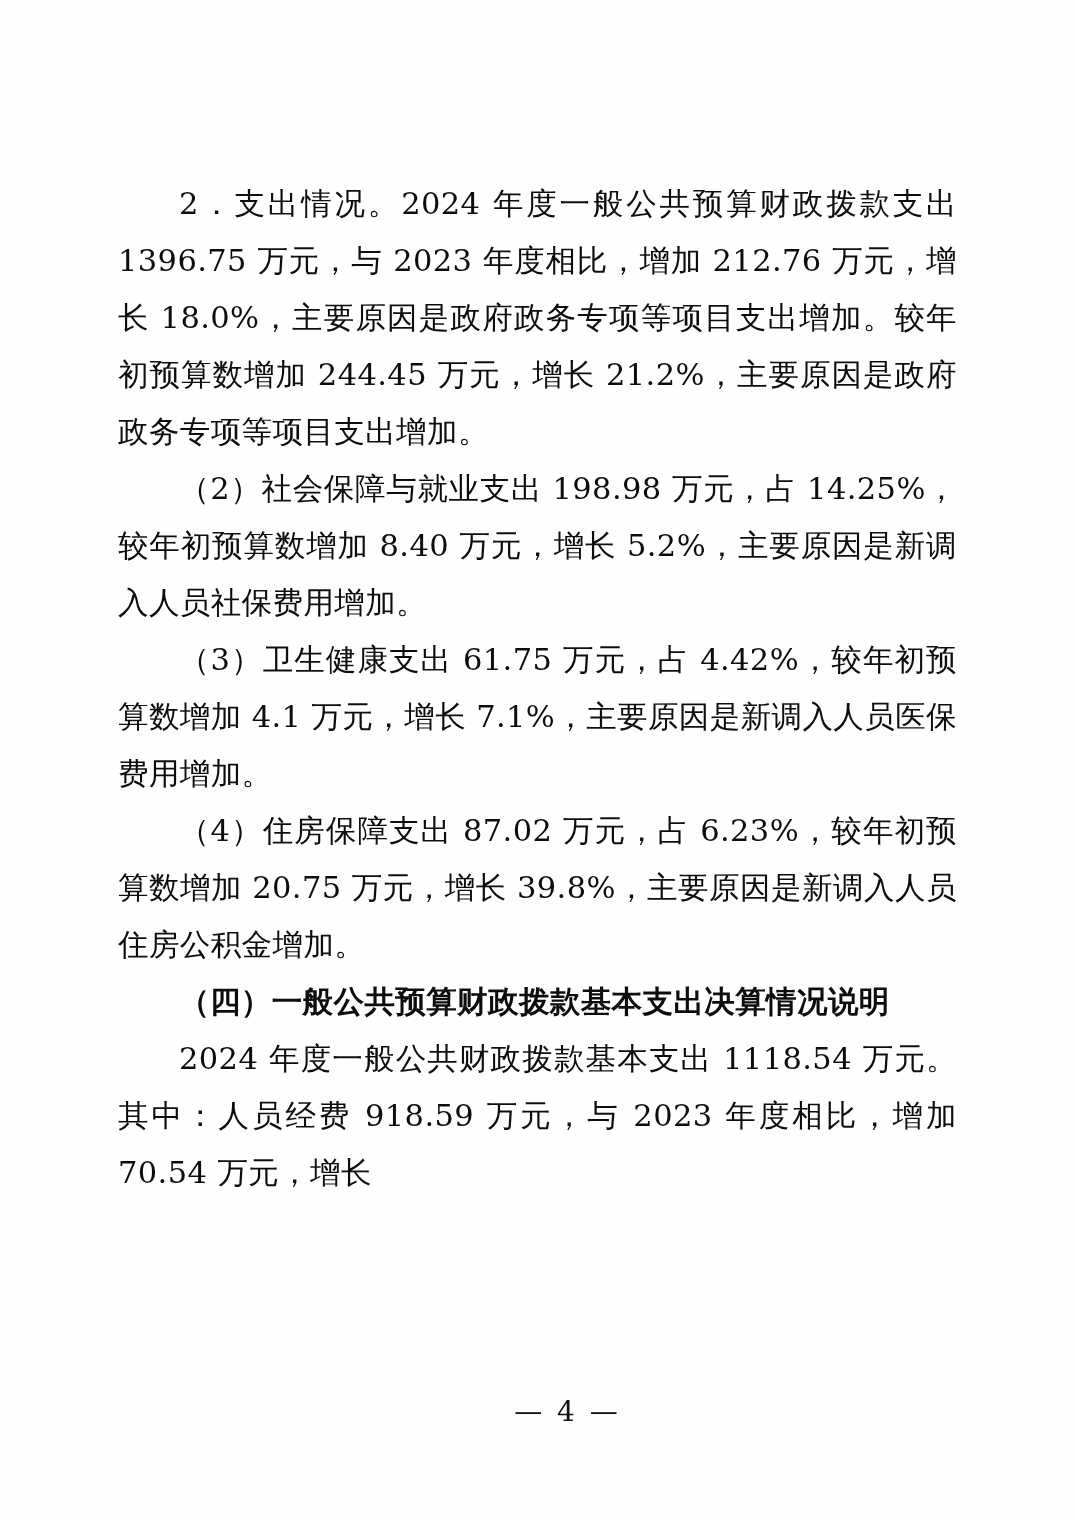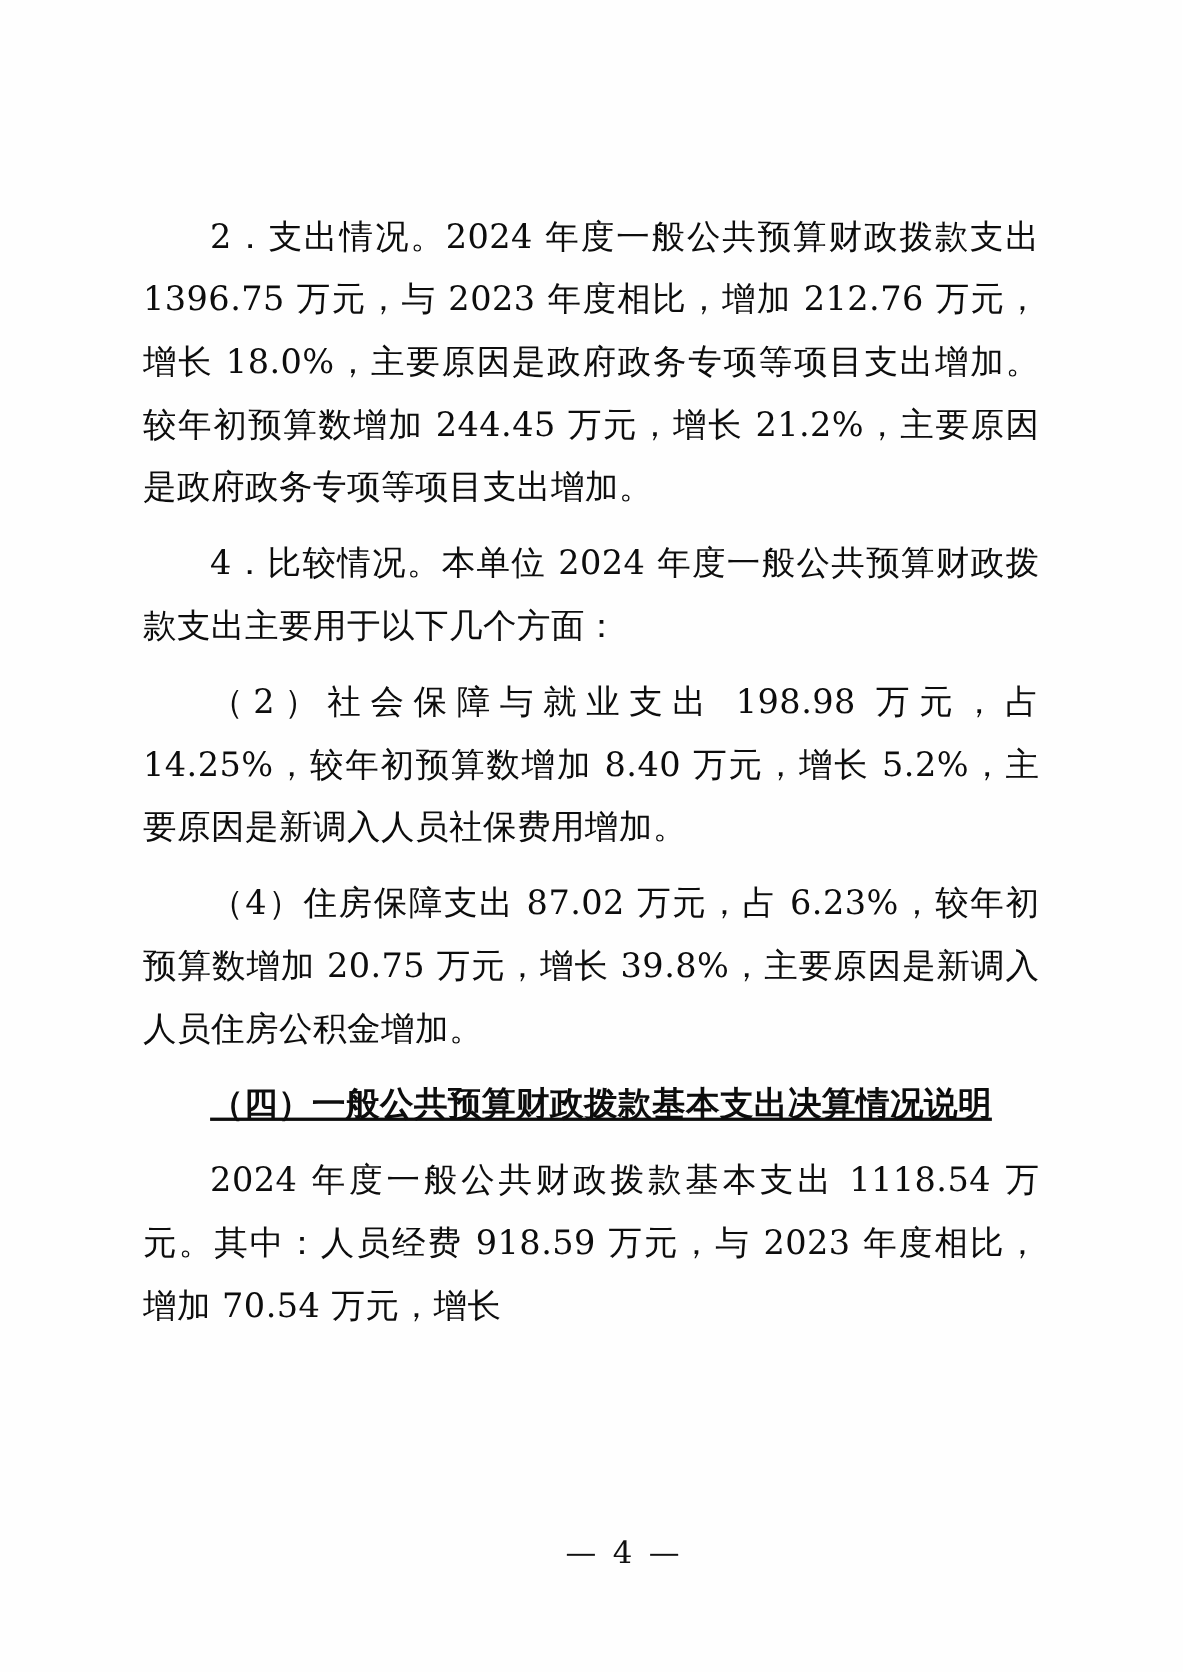--- a/index.html
+++ b/index.html
@@ -26,49 +26,48 @@
     padding: 175px 118px 0 118px;
   }
   .doc-body {
     font-size: 30.5px;
     line-height: 57px;
     text-align: justify;
     text-justify: inter-ideograph;
     letter-spacing: 0.4px;
   }
   .para {
-    margin: 12px;
+    margin: 0;
     text-indent: 2em;
   }
   .para + .para {
     margin-top: 0;
   }
   .para.bold {
     font-weight: bold;
-    text-decoration: underline;
   }
   .page-number {
     position: absolute;
     left: 0;
     right: 0;
     bottom: 92px;
     text-align: center;
     font-size: 28px;
     font-family: "DejaVu Serif", "Liberation Serif", serif;
     color: #111;
     letter-spacing: 3px;
     padding-left: 60px;
   }
 </style>
 </head>
 <body>
 
 <div class="page">
   <div class="doc-body">
     <p class="para">2．支出情况。2024 年度一般公共预算财政拨款支出 1396.75 万元，与 2023 年度相比，增加 212.76 万元，增长 18.0%，主要原因是政府政务专项等项目支出增加。较年初预算数增加 244.45 万元，增长 21.2%，主要原因是政府政务专项等项目支出增加。</p>
-    <p class="para">4．比较情况。本单位 2024 年度一般公共预算财政拨款支出主要用于以下几个方面：</p>
     <p class="para">（2）社会保障与就业支出 198.98 万元，占 14.25%，较年初预算数增加 8.40 万元，增长 5.2%，主要原因是新调入人员社保费用增加。</p>
+    <p class="para">（3）卫生健康支出 61.75 万元，占 4.42%，较年初预算数增加 4.1 万元，增长 7.1%，主要原因是新调入人员医保费用增加。</p>
     <p class="para">（4）住房保障支出 87.02 万元，占 6.23%，较年初预算数增加 20.75 万元，增长 39.8%，主要原因是新调入人员住房公积金增加。</p>
     <p class="para bold">（四）一般公共预算财政拨款基本支出决算情况说明</p>
     <p class="para">2024 年度一般公共财政拨款基本支出 1118.54 万元。其中：人员经费 918.59 万元，与 2023 年度相比，增加 70.54 万元，增长</p>
   </div>
   <div class="page-number">— 4 —</div>
 </div>
 
 </body></html>

